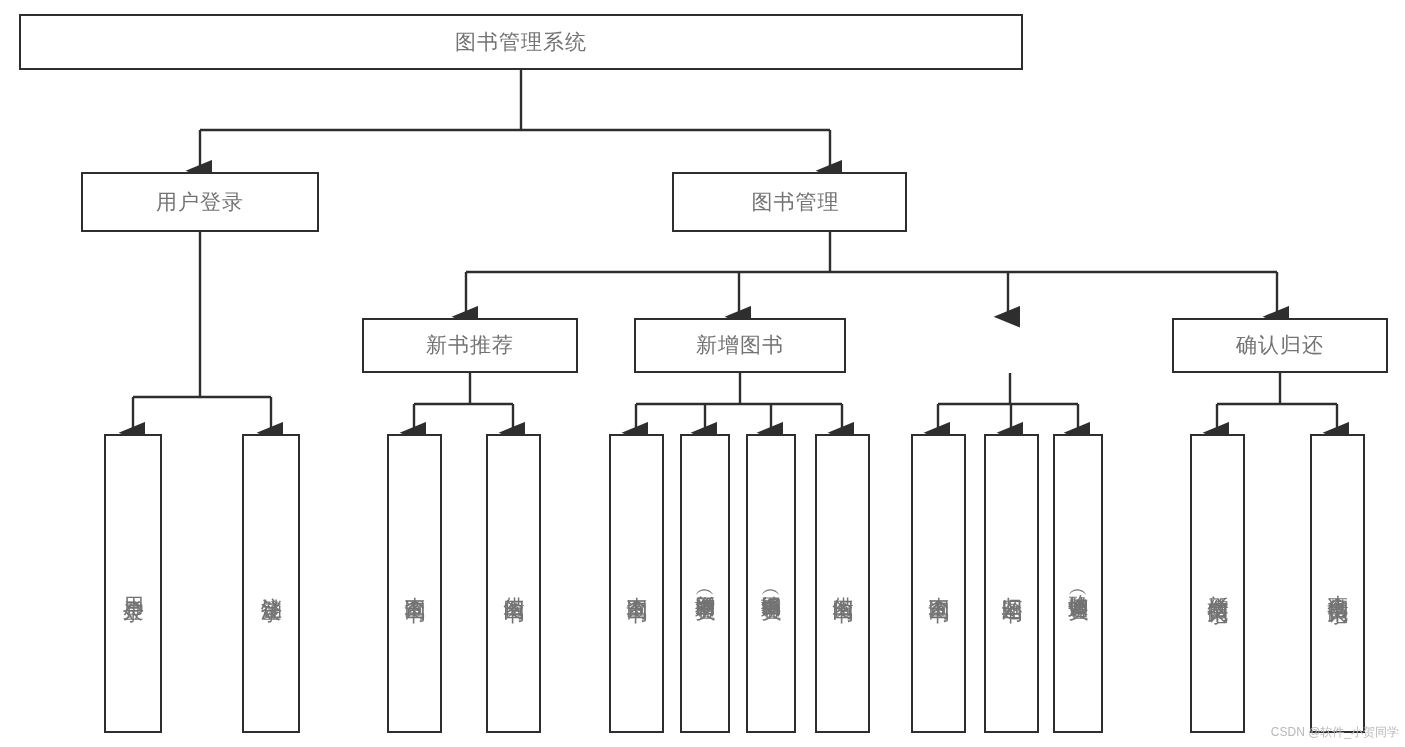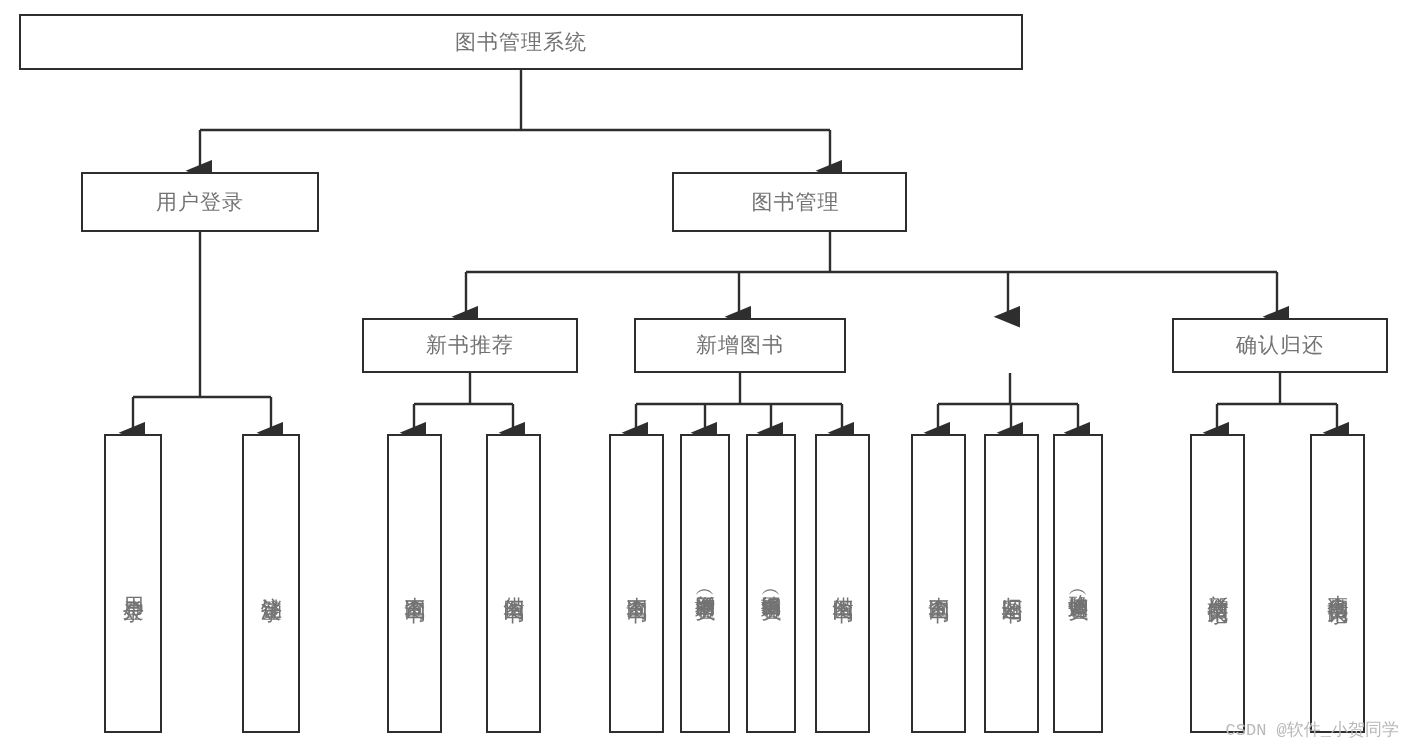--- a/index.html
+++ b/index.html
@@ -55,25 +55,25 @@
     max-height: 100%;
   }
   .node.vsmall .lbl {
     font-size: 20px;
     letter-spacing: 1px;
   }
   #watermark {
     position: absolute;
     right: 6px;
     bottom: 6px;
-    font-size: 17px;
+    font-size: 12px;
     color: #b9b9b9;
     z-index: 9;
     white-space: nowrap;
-    font-family: Liberation Mono, monospace;
+    font-family: Liberation Sans, sans-serif;
   }
 </style>
 </head>
 <body>
 
 <div id="canvas">
 
   <svg id="edges" viewBox="0 0 1405 747">
     <defs>
       <marker id="arrow" markerWidth="12" markerHeight="12" refX="4.2" refY="5" orient="auto" markerUnits="strokeWidth">

